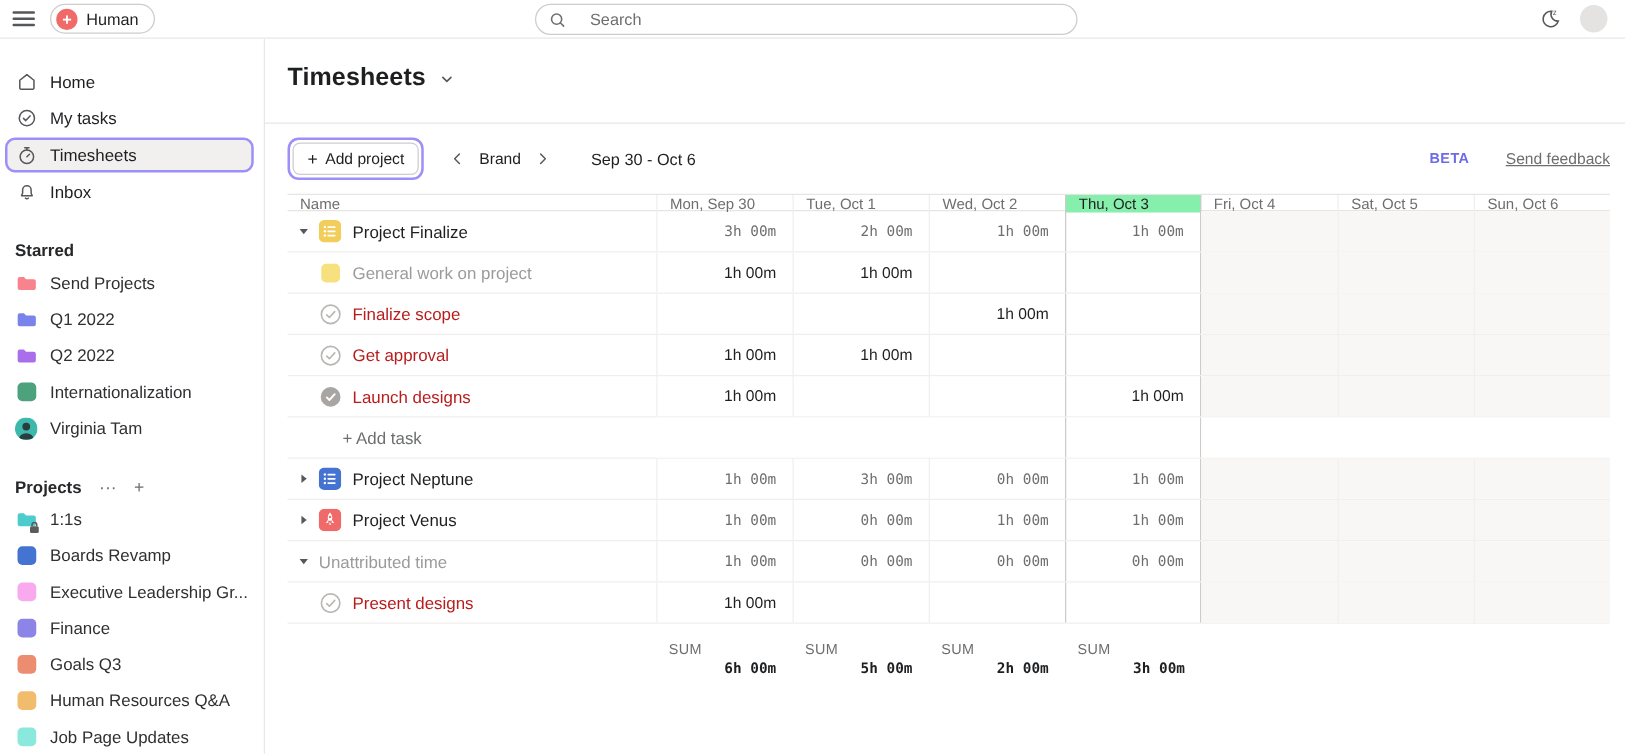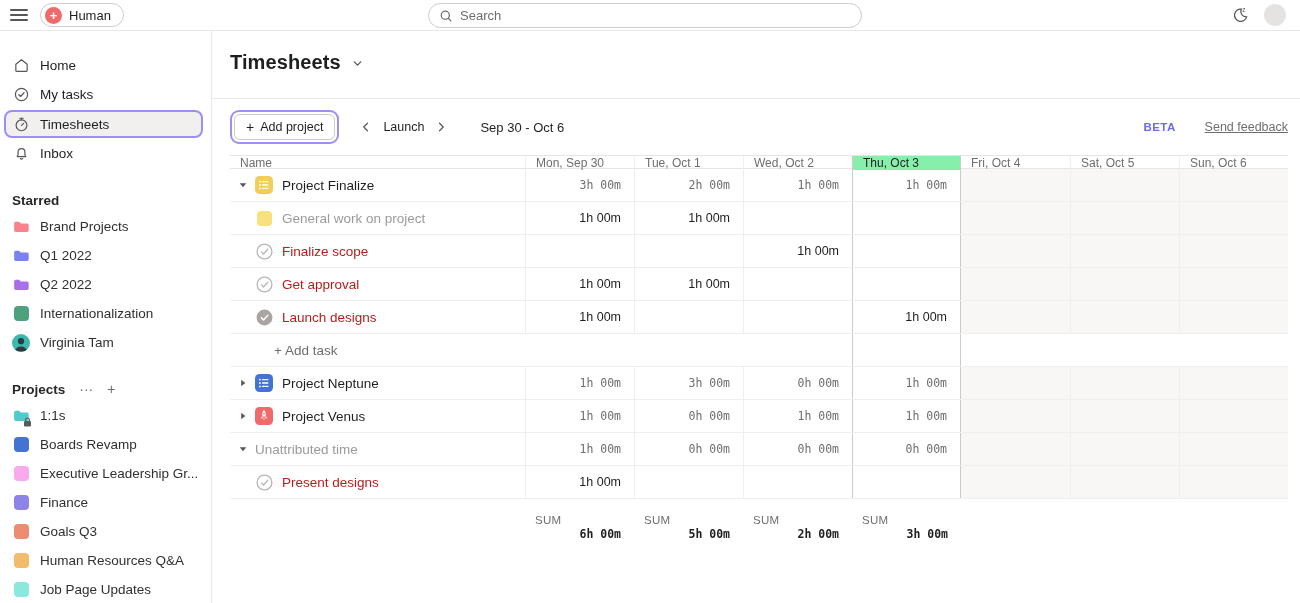--- a/index.html
+++ b/index.html
@@ -9,21 +9,21 @@
   
   .topbar { height:31px; border-bottom:1px solid #e9e7e6; display:flex; align-items:center;
     position:relative; padding:0 14px 0 10px; background:#fff; }
   .hamburger { width:18px; height:12px; display:flex; flex-direction:column; justify-content:space-between; cursor:pointer; margin-right:12px; }
   .hamburger span { height:1.6px; background:#56575a; border-radius:1px; }
   .create-btn { display:flex; align-items:center; gap:7px; height:24px; border:1px solid #cfcccb;
     border-radius:13px; padding:0 12px 0 4px; background:#fff; font-size:13px; color:#1e1f21; cursor:pointer; }
   .create-plus { width:17px; height:17px; border-radius:50%; display:flex; align-items:center; justify-content:center;
     color:#fff; font-size:13px; line-height:1; font-weight:700; }
   .search { position:absolute; left:428px; width:434px; height:25px; top:3px; border:1px solid #cfcccb;
-    border-radius:13px; display:flex; align-items:center; padding:0 10px; gap:7px; background:#fff; }
+    border-radius:13px; display:flex; align-items:center; padding:0 10px; gap:19px; background:#fff; }
   .search input { border:none; outline:none; font-size:13px; color:#1e1f21; width:100%; background:transparent;
     font-family:"Liberation Sans",sans-serif; }
   .search input::placeholder { color:#6d6e6f; }
   .topbar-right { margin-left:auto; display:flex; align-items:center; gap:14px; }
   .avatar-circle { width:22px; height:22px; border-radius:50%; background:#e4e3e2; }
 
   
   .shell { display:flex; height:572px; }
   .sidebar { width:212px; border-right:1px solid #e9e7e6; padding-top:20px; overflow:hidden; flex:none; }
   .main { flex:1; overflow:hidden; }
@@ -162,21 +162,21 @@
     <div class="section-title">
       <span>Starred</span>
     </div>
     <div id="starred-list">
         <div class="side-item">
           <span class="icn">
             <svg width="17" height="15" viewBox="0 0 18 15">
               <path d="M1.2 4.2 q0-1.8 1.8-1.8 h3.5 l1.8 1.8 h6.5 q1.8 0 1.8 1.8 v5.6 q0 1.8 -1.8 1.8 H3 q-1.8 0 -1.8 -1.8 z" fill="#f9838c"></path>
             </svg>
           </span>
-          <span>Brand Projects</span>
+          <span>Send Projects</span>
         </div>
         <div class="side-item">
           <span class="icn">
             <svg width="17" height="15" viewBox="0 0 18 15">
               <path d="M1.2 4.2 q0-1.8 1.8-1.8 h3.5 l1.8 1.8 h6.5 q1.8 0 1.8 1.8 v5.6 q0 1.8 -1.8 1.8 H3 q-1.8 0 -1.8 -1.8 z" fill="#7a83eb"></path>
             </svg>
           </span>
           <span>Q1 2022</span>
         </div>
         <div class="side-item">
@@ -285,21 +285,21 @@
         <button class="add-project-btn">
           <span style="font-size:14px;line-height:1;">+</span>
           <span>Add project</span>
         </button>
       </span>
       <span class="chev-btn">
         <svg width="12" height="12" viewBox="0 0 16 16" fill="none" stroke="#56575a" stroke-width="1.6" stroke-linecap="round" stroke-linejoin="round">
             <path d="M10 3 L5 8 l5 5"></path>
           </svg>
       </span>
-      <span class="today-btn">Launch</span>
+      <span class="today-btn">Brand</span>
       <span class="chev-btn">
         <svg width="12" height="12" viewBox="0 0 16 16" fill="none" stroke="#56575a" stroke-width="1.6" stroke-linecap="round" stroke-linejoin="round">
             <path d="M6 3 l5 5 -5 5"></path>
           </svg>
       </span>
       <span class="range-label">Sep 30 - Oct 6</span>
       <span class="toolbar-right">
         <span class="beta-badge" id="beta-badge" style="color: rgb(109, 107, 232);">BETA</span>
         <span class="feedback-link">Send feedback</span>
       </span>

